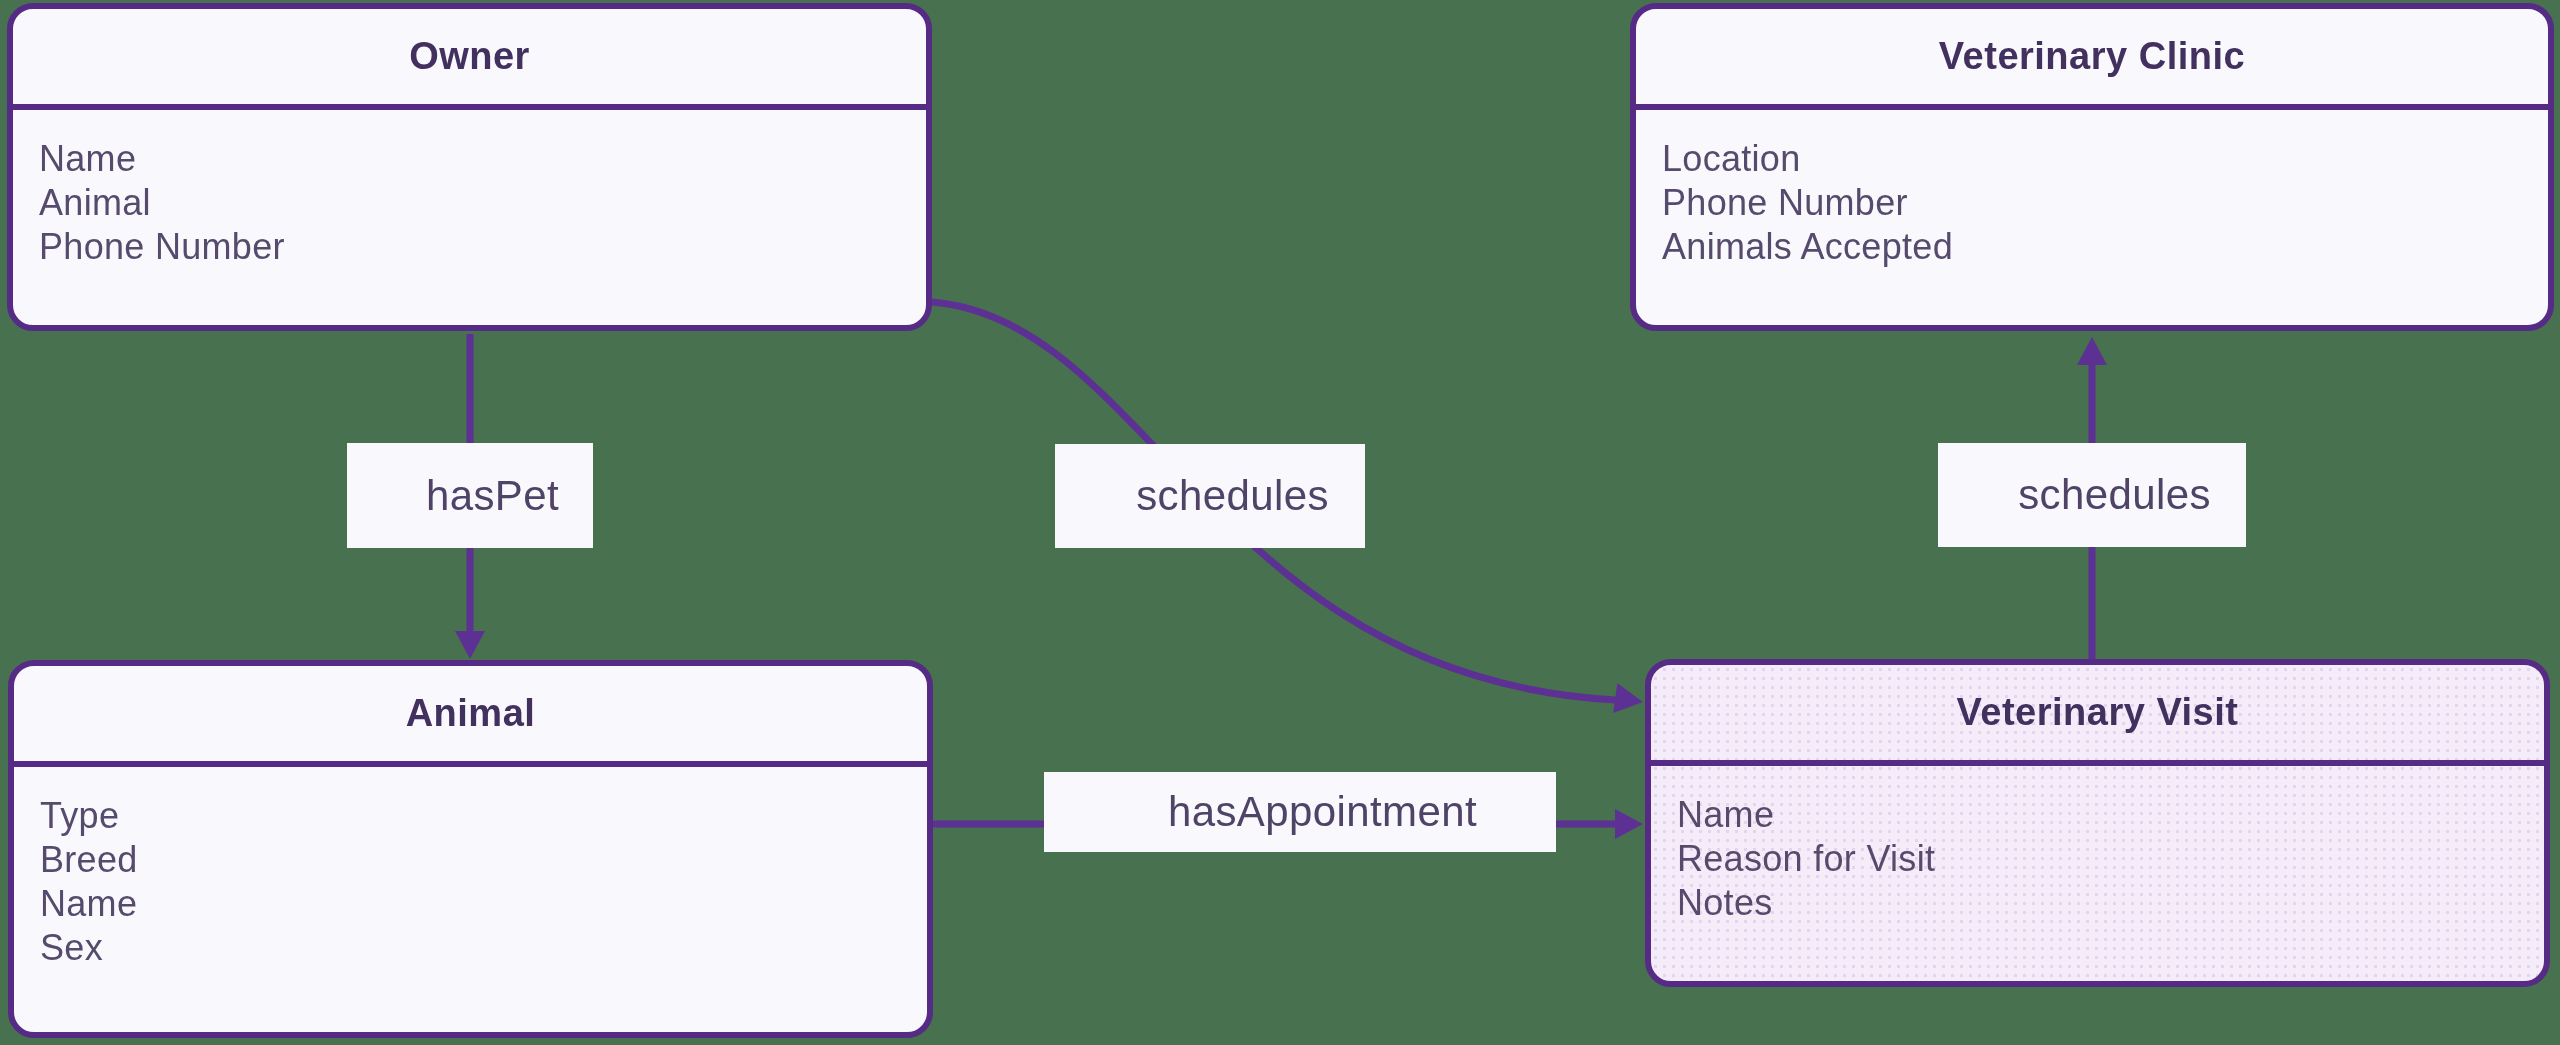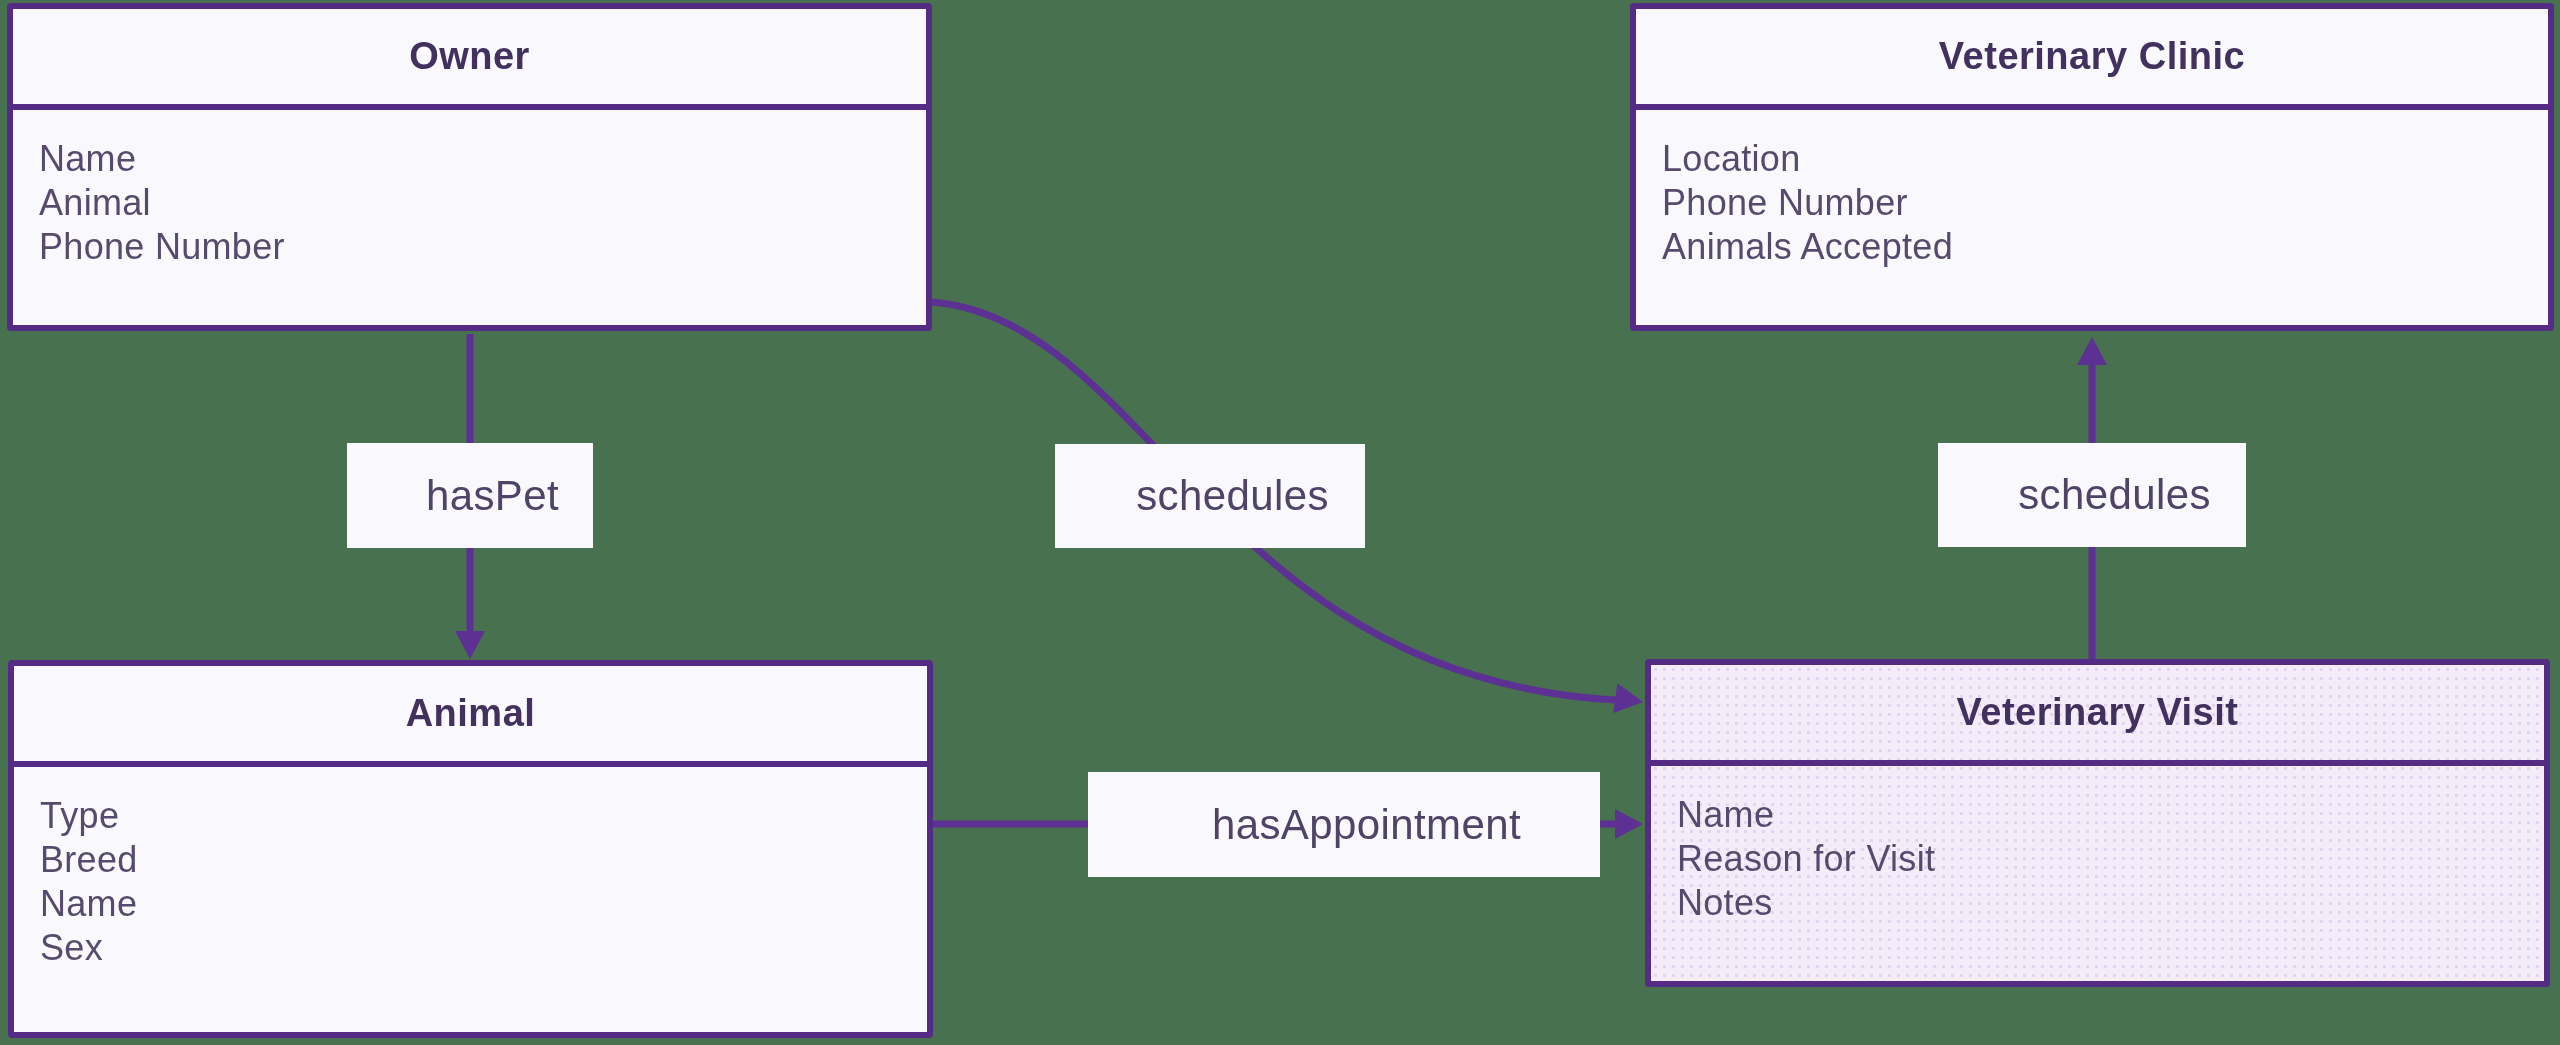--- a/index.html
+++ b/index.html
@@ -21,21 +21,21 @@
     position: absolute;
     left: 0; top: 0;
     width: 2560px;
     height: 1045px;
     z-index: 1;
   }
   .entity {
     position: absolute;
     background: #f9f8fd;
     border: 6px solid #562b85;
-    border-radius: 4px;
+    border-radius: 26px;
     box-sizing: border-box;
     z-index: 2;
   }
   .entity.highlight {
     background-color: #f5ecf9;
     background-image: radial-gradient(circle, #e5d3ef 1.5px, rgba(0,0,0,0) 1.6px);
     background-size: 9px 9px;
   }
   .entity-title {
     height: 95px;
@@ -128,15 +128,15 @@
       <div class="attr">Notes</div>
     </div>
   </div>
 
   <div class="edge-label" style="left:347px; top:443px; width:246px; height:105px;">hasPet</div>
 
   <div class="edge-label" style="left:1055px; top:444px; width:310px; height:104px;">schedules</div>
 
   <div class="edge-label" style="left:1938px; top:443px; width:308px; height:104px;">schedules</div>
 
-  <div class="edge-label" style="left:1088px; top:772px; width:512px; height:105px;">hasAppointment</div>
+  <div class="edge-label" style="left:1044px; top:772px; width:512px; height:80px;">hasAppointment</div>
 
 </div>
 
 </body></html>

